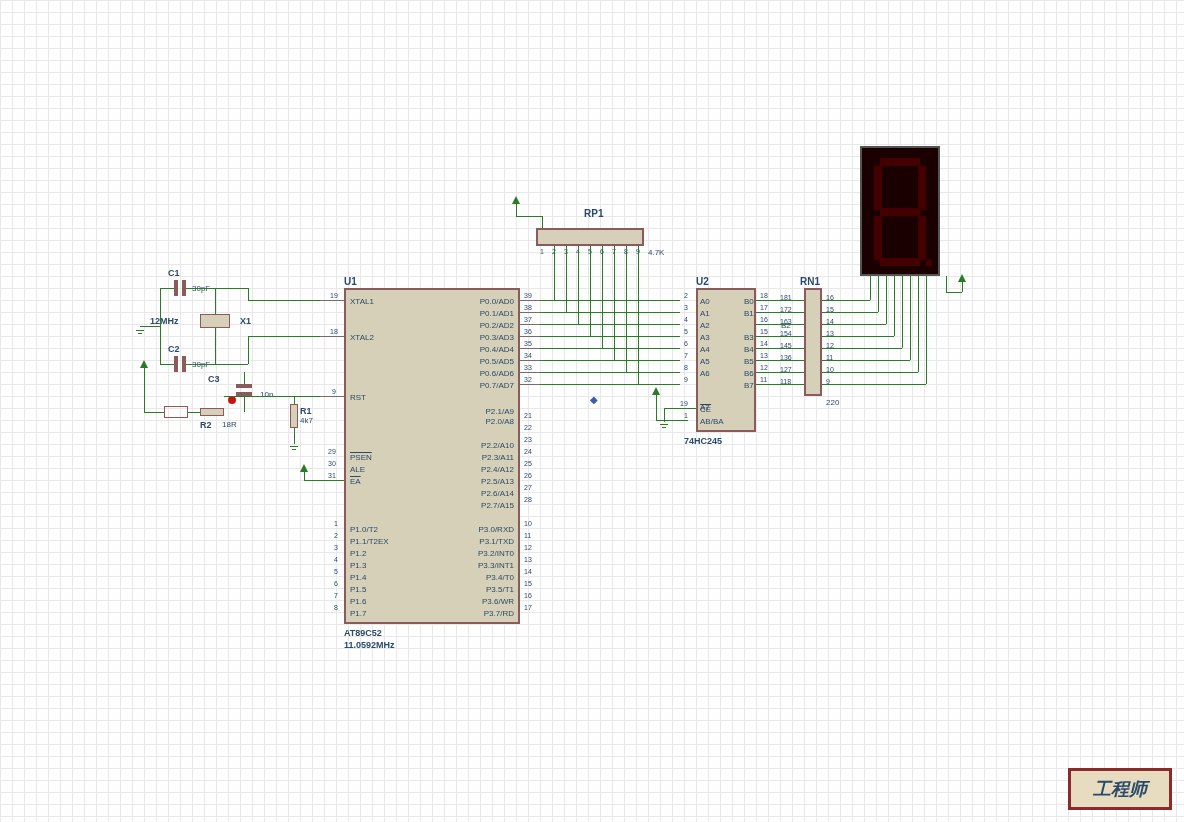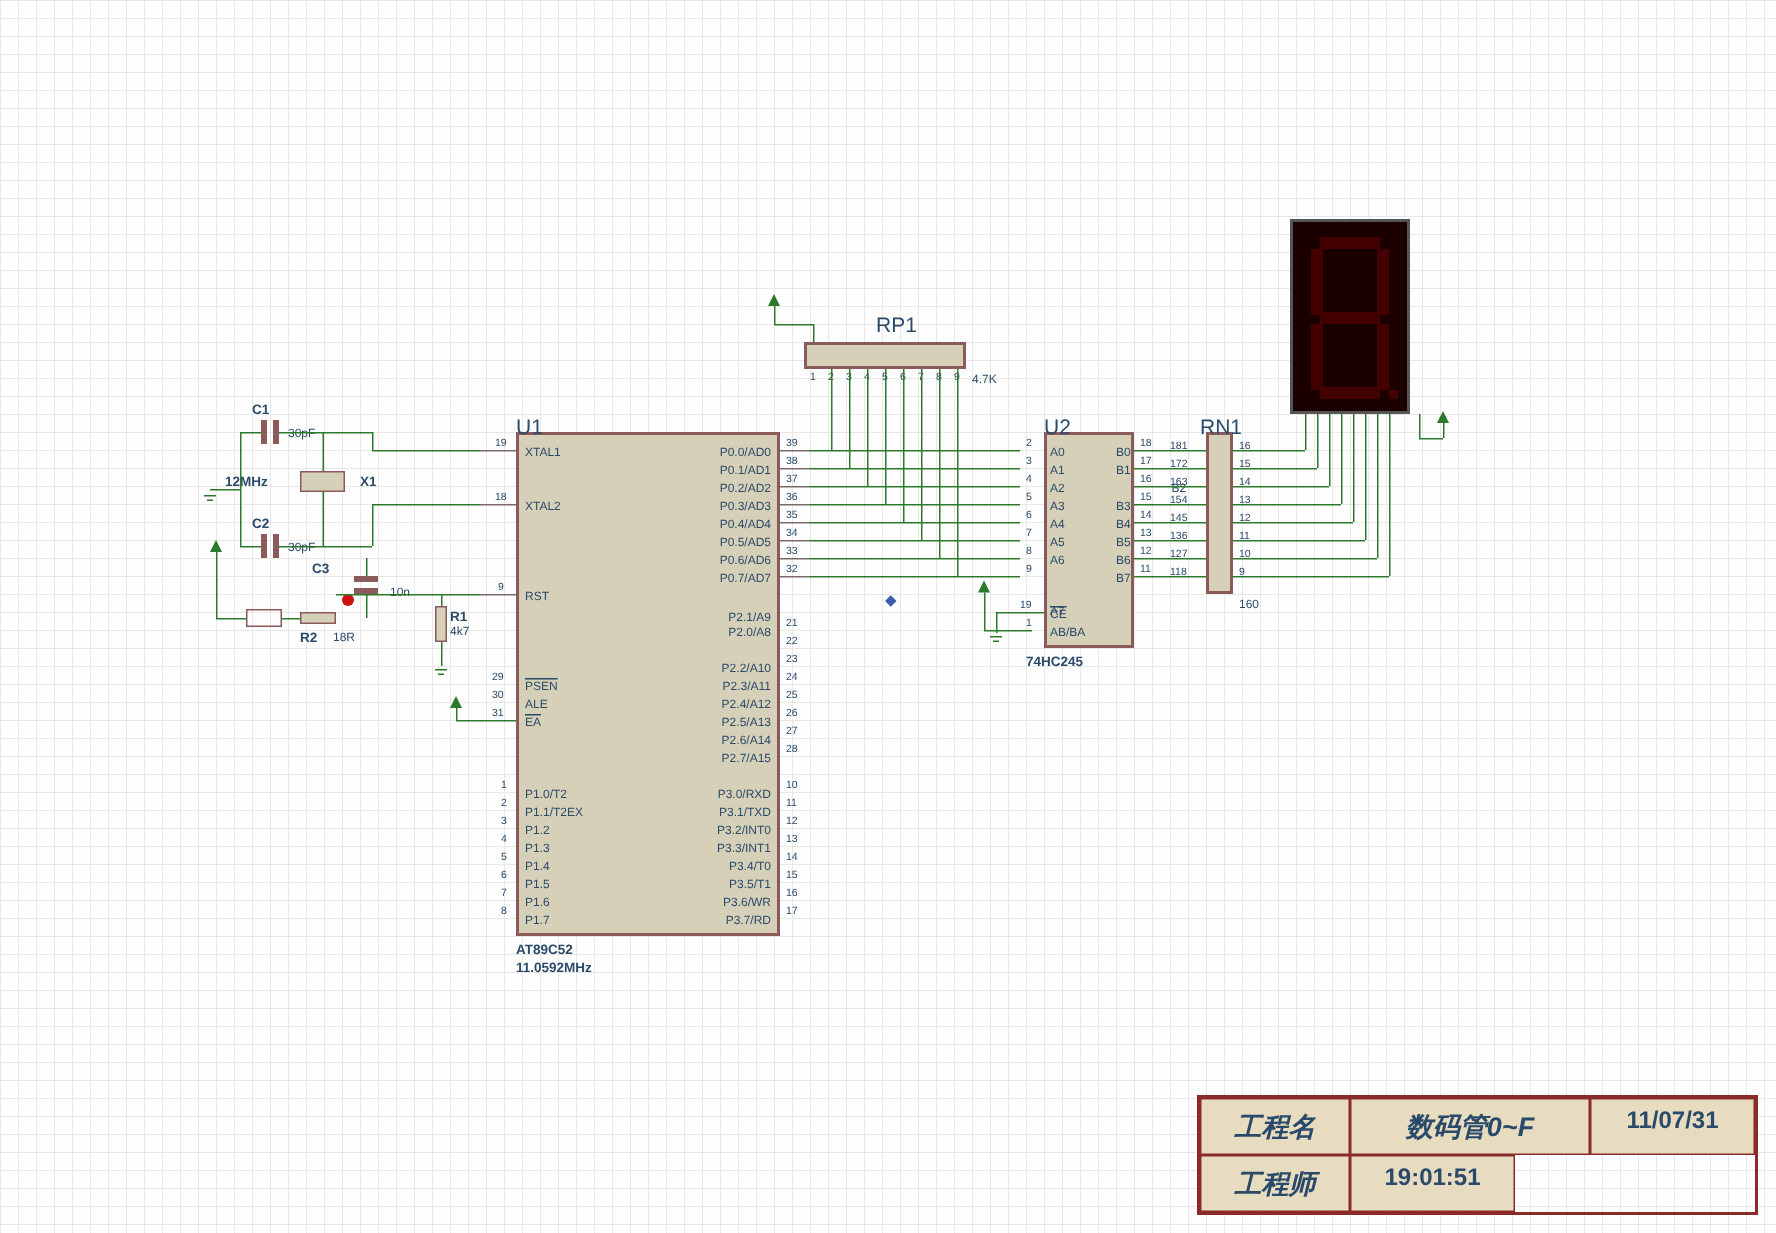--- a/index.html
+++ b/index.html
@@ -1,21 +1,21 @@
 <!DOCTYPE html>
 <html><head>
 <meta charset="utf-8">
 <style>
 *{box-sizing:border-box;margin:0;padding:0}
 body{font-family:Arial,sans-serif;font-size:8px;background:#fff}
 .canvas{position:relative;width:1184px;height:822px;background:#fefefe;overflow:hidden;
   background-image:linear-gradient(#e8e8e8 1px,transparent 1px),linear-gradient(90deg,#e8e8e8 1px,transparent 1px);
   background-size:12px 12px}
 .chip{position:absolute;background:#d6d0b8;border:2px solid #8b5a5a}
-.chip-label{position:absolute;font-size:14px;color:#2a4a6a;font-weight:normal}
+.chip-label{position:absolute;font-size:10px;color:#2a4a6a;font-weight:bold}
 .pin-label{position:absolute;font-size:8px;color:#2a4a6a;white-space:nowrap}
 .pin-num{position:absolute;font-size:7px;color:#2a4a6a}
 .part-label{position:absolute;font-size:9px;color:#2a4a6a;font-weight:bold}
 .wire{position:absolute;background:#2a7a2a}
 .wire-h{height:1px}
 .wire-v{width:1px}
 .pin-stub{position:absolute;background:#7a6a6a}
 .seg7{position:absolute;background:#1a0000;border:2px solid #555}
 .seg{position:absolute;background:#440000}
 .titleblock{position:absolute;right:12px;bottom:12px;border:2px solid #8b2a2a}
@@ -232,21 +232,21 @@
 
   <div class="wire wire-h" style="left:664px;top:408px;width:32px"></div>
   <div class="wire wire-v" style="left:664px;top:408px;height:14px"></div>
   <div class="gnd" style="left:658px;top:424px"></div>
   <div class="wire wire-h" style="left:656px;top:420px;width:32px"></div>
   <div class="wire wire-v" style="left:656px;top:395px;height:25px"></div>
   <div class="arrow-up" style="left:652px;top:387px"></div>
 
   <div class="chip" style="left:804px;top:288px;width:18px;height:108px"></div>
   <div class="chip-label" style="left:800px;top:276px">RN1</div>
-  <div class="pin-label" style="left:826px;top:398px">160</div>
+  <div class="pin-label" style="left:826px;top:398px">220</div>
 
   <div>
     <div class="pin-num" style="left:780px;top:294px;position:absolute">181</div>
     <div class="pin-num" style="left:780px;top:306px;position:absolute">172</div>
     <div class="pin-num" style="left:780px;top:318px;position:absolute">163</div>
     <div class="pin-num" style="left:780px;top:330px;position:absolute">154</div>
     <div class="pin-num" style="left:780px;top:342px;position:absolute">145</div>
     <div class="pin-num" style="left:780px;top:354px;position:absolute">136</div>
     <div class="pin-num" style="left:780px;top:366px;position:absolute">127</div>
     <div class="pin-num" style="left:780px;top:378px;position:absolute">118</div>
@@ -362,23 +362,17 @@
   <div class="gnd" style="left:288px;top:446px"></div>
 
   <div class="wire wire-h" style="left:304px;top:480px;width:40px"></div>
   <div class="wire wire-v" style="left:304px;top:472px;height:8px"></div>
   <div class="arrow-up" style="left:300px;top:464px"></div>
 
   <div style="position:absolute;left:590px;top:394px;color:#3a5eaa;font-size:10px">◆</div>
 
   <div class="titleblock">
     <div class="tb-row">
-      <div class="tb-cell" style="width:100px">工程名</div>
-      <div class="tb-cell" style="width:160px">数码管0~F</div>
-      <div class="tb-cell" style="width:110px;font-style:normal;font-size:16px">11/07/31</div>
+      <div class="tb-cell" style="width:100px">工程师</div>
     </div>
-    <div class="tb-row">
-      <div class="tb-cell" style="width:100px">工程师</div>
-      <div class="tb-cell" style="width:110px;font-style:normal;font-size:16px">19:01:51</div>
-    </div>
   </div>
 
 </div>
 
 </body></html>

